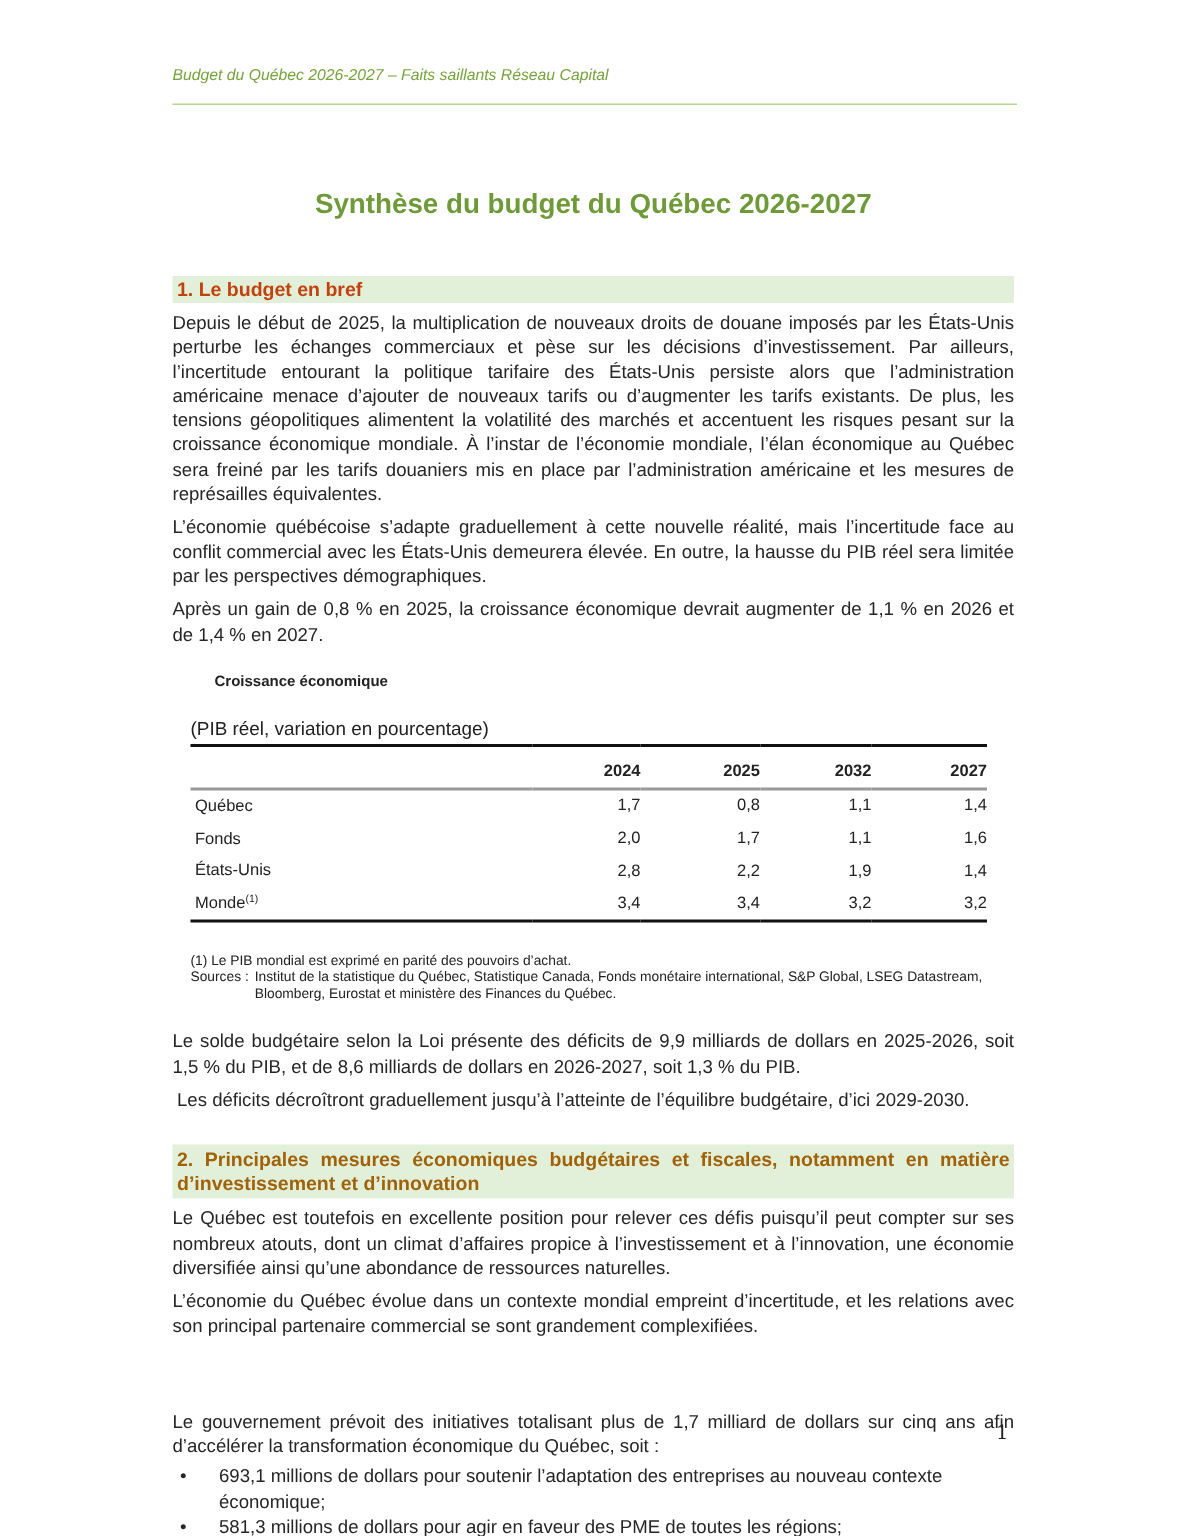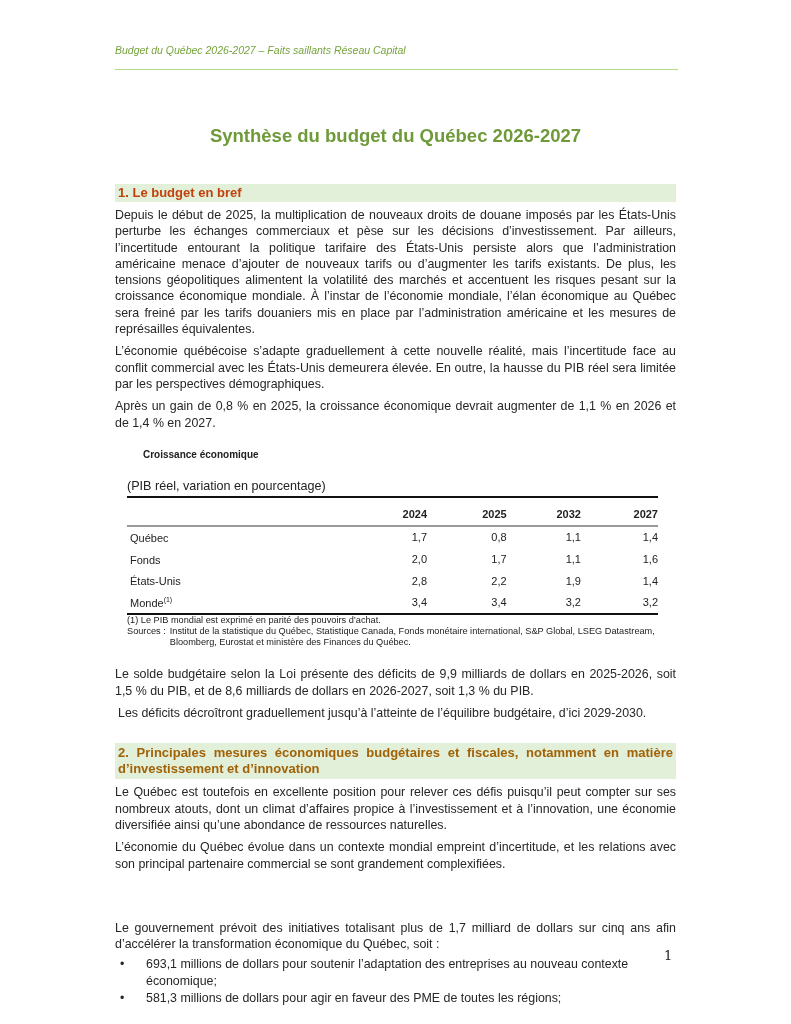--- a/index.html
+++ b/index.html
@@ -19,21 +19,21 @@
     .table-block { margin: 10px 0 18px 12px; width: 531px; }
     .tbl-title { font-size: 10px; font-weight: bold; color: #222; margin: 16px; line-height: 16px; }
     .tbl-sub { font-size: 12.6px; color: #222; margin: 0 0 2px 0; line-height: 15px; }
     table { width: 100%; border-collapse: collapse; font-size: 11px; color: #222; }
     thead th { font-weight: bold; text-align: right; padding: 10px 0 5px 0; border-top: 2.5px solid #111; border-bottom: 2px solid #999; }
     thead th:first-child { text-align: left; }
     tbody td { text-align: right; padding: 4px 0 5px 0; }
     tbody td:first-child { text-align: left; padding-left: 3px; }
     tbody tr:last-child td { border-bottom: 2.5px solid #111; }
     sup { font-size: 7px; }
-    .notes { font-size: 9.2px; line-height: 11px; color: #222; margin-top: 0; }
+    .notes { font-size: 9.2px; line-height: 11px; color: #222; margin-top: 20px; }
     .notes .src { display: flex; }
     .notes .src-lbl { white-space: nowrap; padding-right: 4px; }
     ul { margin: 4px 0 0 0; padding-left: 0; list-style: none; }
     li { position: relative; padding-left: 31px; font-size: 12.4px; line-height: 16.3px; margin-bottom: 1px; }
     li .bullet { position: absolute; left: 5px; top: 0; }
     .page-number { position: absolute; left: 664px; top: 948px; font-family: "DejaVu Serif", serif; font-size: 13px; color: #222; }
   </style>
 </head>
 <body>
 

